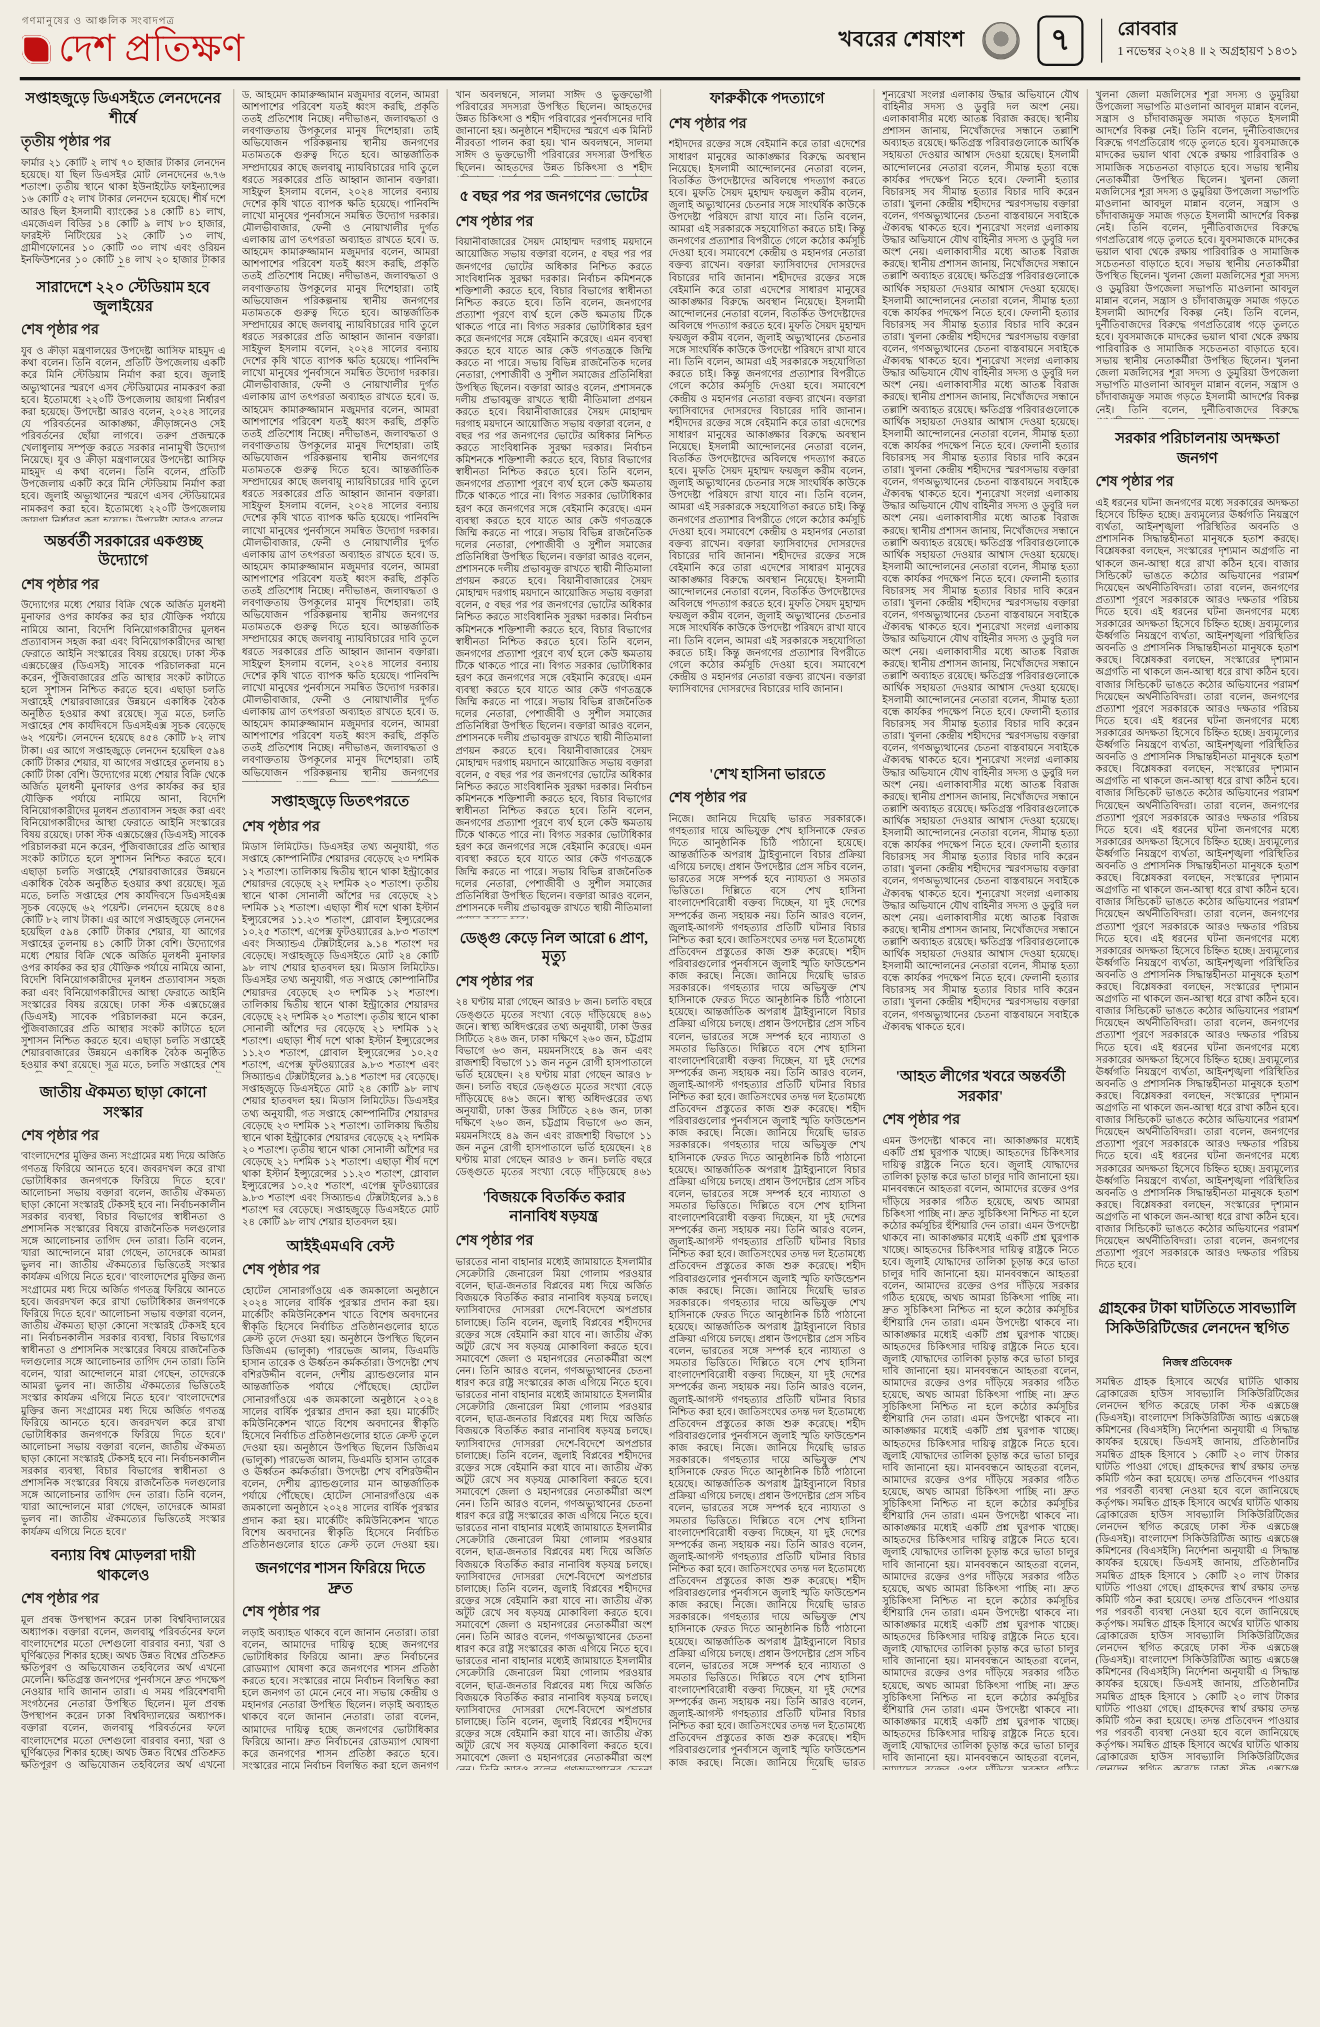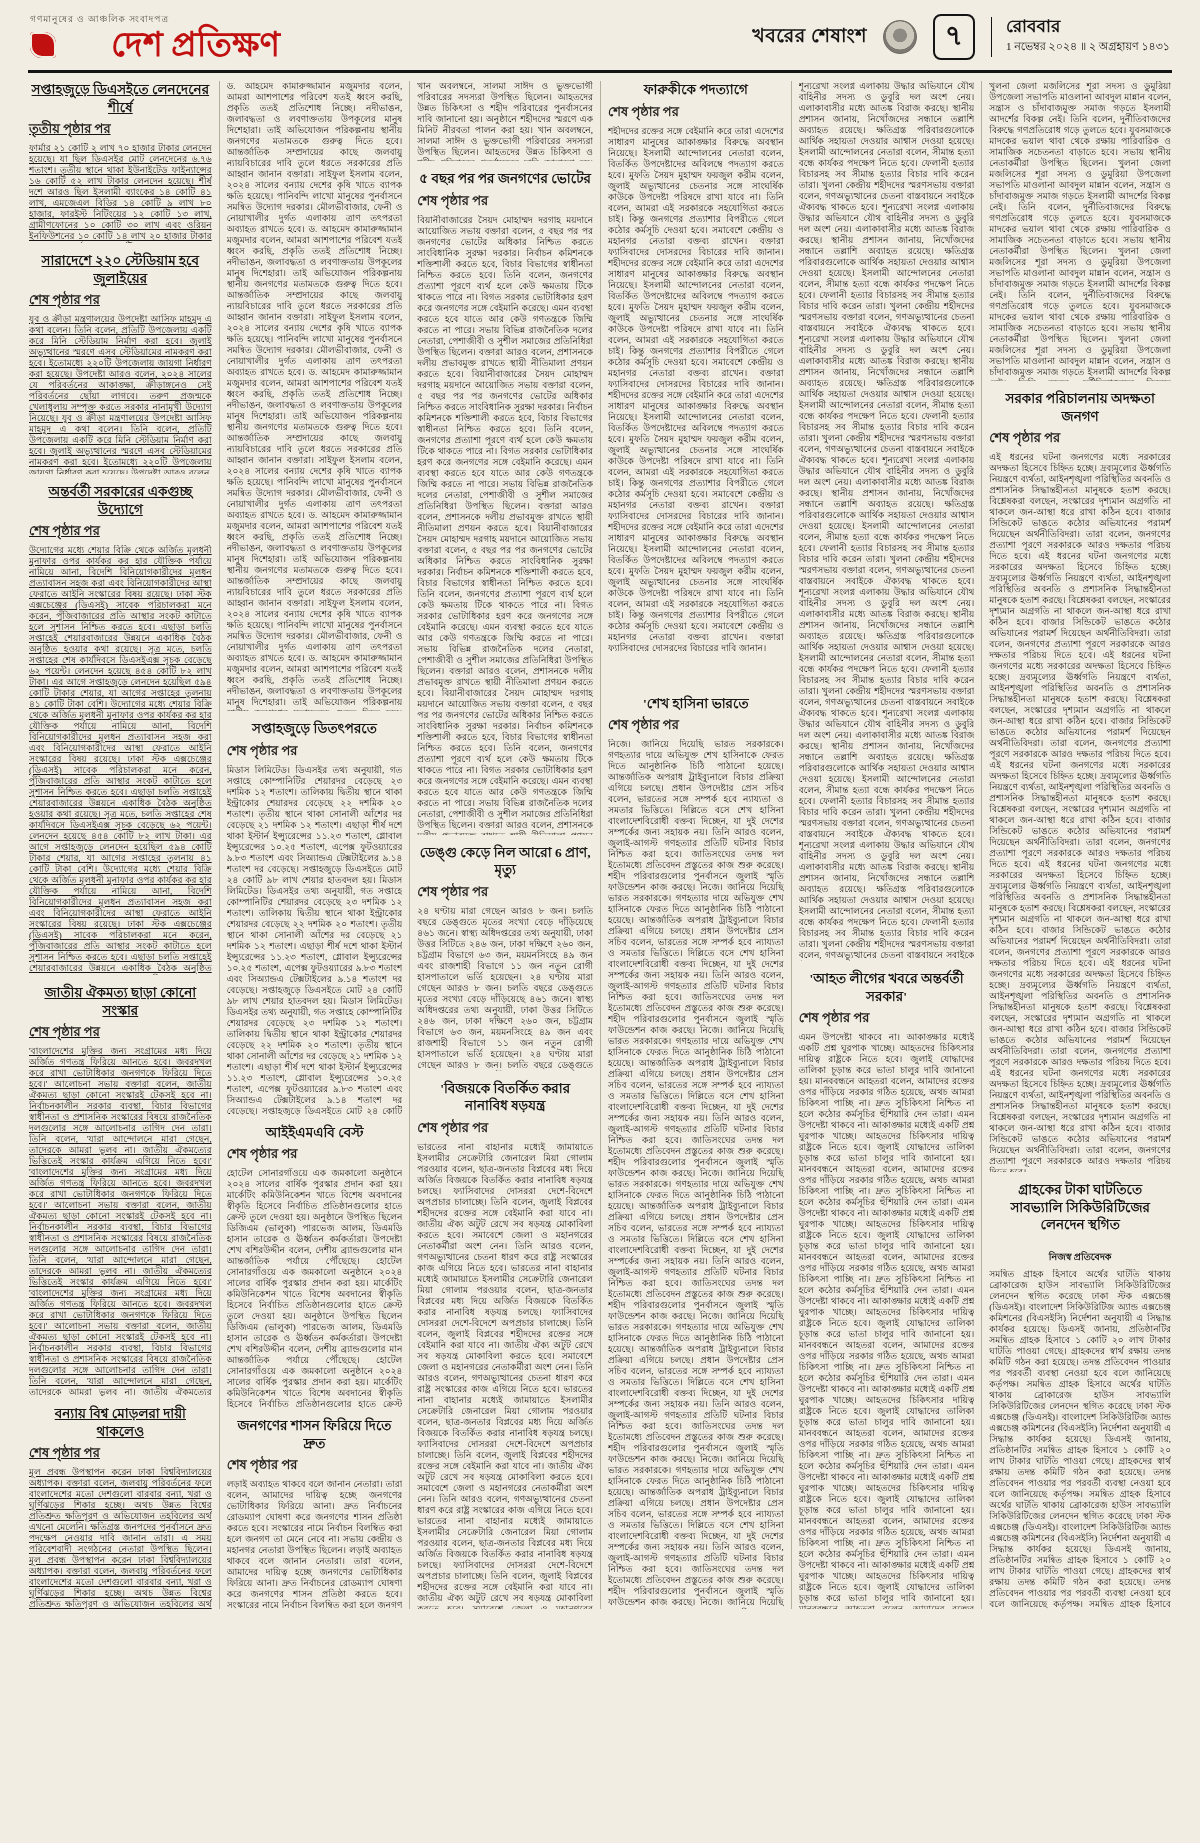--- a/index.html
+++ b/index.html
@@ -4,45 +4,45 @@
 <style>
   * { margin:0; padding:0; box-sizing:border-box; }
   html,body { width:1200px; }
   body {
     height:1843px;
     background:#f1ede3;
     color:#171513;
     font-family:"Liberation Serif","DejaVu Serif",serif;
     overflow:hidden;
   }
-  .page { width:1200px; height:1619px; padding:10px 28px 10px; display:flex; flex-direction:column; }
+  .page { width:1200px; height:1619px; padding:10px 18px 10px; display:flex; flex-direction:column; }
 
   
   header { display:flex; align-items:center; gap:16px; padding:2px 2px 8px; border-bottom:3px solid #141414; }
   .masthead { display:flex; flex-direction:column; min-width:230px; }
   .mast-tagline { font-size:9px; color:#5a5146; letter-spacing:1px; margin-bottom:1px; }
   .mast-row { display:flex; align-items:center; gap:7px; }
   .mast-logo { width:26px; height:26px; background:var(--accent,#c01010); border-radius:4px 12px 4px 12px; box-shadow:inset 0 0 0 2px #f1ede3, inset 0 0 0 4px var(--accent,#c01010); }
-  .mast-title { font-size:34px; font-weight:bold; color:var(--accent,#c01010); line-height:1;margin-left:48px; }
+  .mast-title { font-size:34px; font-weight:normal; color:var(--accent,#c01010); line-height:1; }
   .spacer { flex:1; }
   .section-title { font-size:19px; font-weight:bold; letter-spacing:0.5px; white-space:nowrap; }
   .emblem { width:34px; height:34px; border-radius:50%;
     background:radial-gradient(circle at 50% 45%, #8d8a83 0 28%, #cdc8bc 30% 58%, #7c7972 60% 100%);
     border:1px solid #6e6a62; }
   .pagebox { min-width:42px; height:46px; border:2.5px solid #141414; border-radius:8px;
     display:flex; align-items:center; justify-content:center;
     font-size:28px; font-weight:bold; padding:0 6px; }
   .dateblock { text-align:left; border-left:1.5px solid #141414; padding-left:14px; }
   .dateblock .day { font-size:17px; font-weight:bold; line-height:1.15; }
   .dateblock .date { font-size:11px; margin-top:2px; white-space:nowrap; }
 
   
   #columns { flex:1; display:grid; grid-template-columns:repeat(6,1fr); padding-top:8px; overflow:hidden; }
   .col { overflow:hidden; padding:0 7px; border-left:1px solid #b6af9f; }
-  .col:first-child { border-left:none; padding-left:1px;text-decoration:underline; }
+  .col:first-child { border-left:none; padding-left:1px; }
   .col:last-child { padding-right:1px; }
 
   .blk-headline { font-weight:bold; text-align:center; font-size:13.5px; line-height:1.3;
     margin:9px 2px 3px; }
   .col .blk-headline:first-child { margin-top:0; }
   .blk-kicker { text-align:left; font-size:13px; font-weight:bold; margin:0 0 3px; color:#26231f; }
   .blk-byline { text-align:center; font-size:9.5px; font-weight:bold; margin:16px 0 4px; }
   .blk-body { font-size:9px; line-height:11px; text-align:justify; overflow:hidden;
     margin-bottom:2px; color:#1c1914; word-spacing:0.5px; }
 </style>

